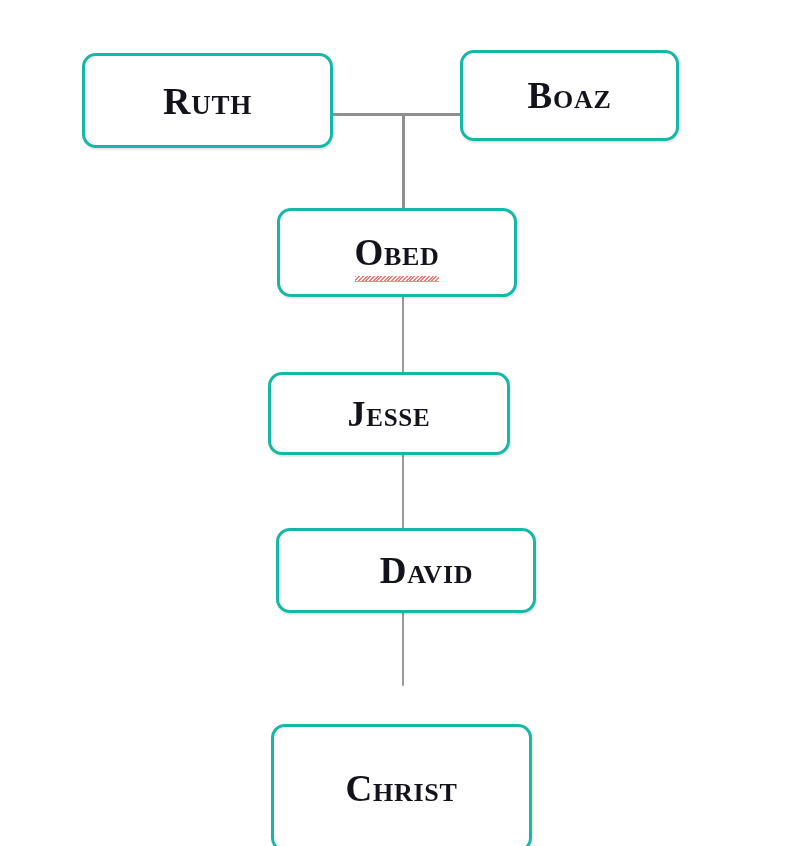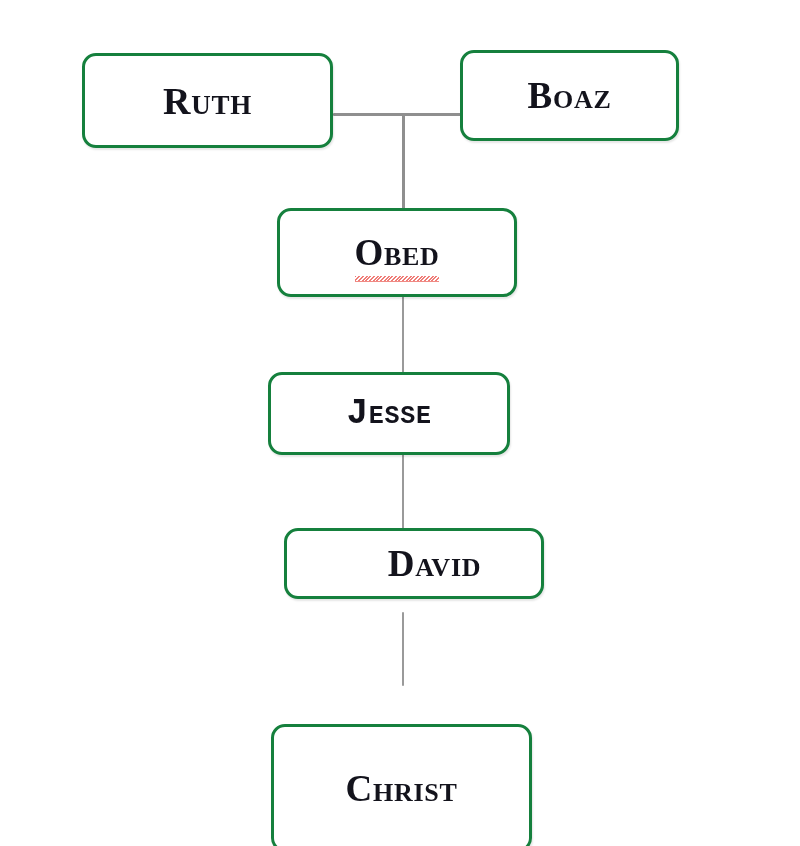--- a/index.html
+++ b/index.html
@@ -34,21 +34,21 @@
   .connector.thin {
     width: 2px;
     background: #9a9a9a;
   }
 
   
   .node {
     position: absolute;
     box-sizing: border-box;
     background: #ffffff;
-    border: 3px solid #15803d;
+    border: 3px solid #14b8a6;
     border-radius: 14px;
     display: flex;
     align-items: center;
     justify-content: center;
     box-shadow: 1px 2px 2px rgba(0,0,0,0.10);
   }
   .node .label {
     position: relative;
     display: inline-block;
     color: #13131c;
@@ -99,24 +99,24 @@
 
   <div class="node" style="left:460px; top:50px; width:219px; height:91px;">
     <span class="label" style="font-size:37px;">Boaz</span>
   </div>
 
   <div class="node" style="left:277px; top:208px; width:240px; height:89px;">
     <span class="label misspelled" style="font-size:37px;">Obed</span>
   </div>
 
   <div class="node" style="left:268px; top:372px; width:242px; height:83px;">
-    <span class="label" style="font-size:36px;font-family:Liberation Mono, monospace;">Jesse</span>
+    <span class="label" style="font-size:36px;">Jesse</span>
   </div>
 
-  <div class="node" style="left:284px; top:528px; width:260px; height:71px;padding-left:41px;">
+  <div class="node" style="left:276px; top:528px; width:260px; height:85px;padding-left:41px;">
     <span class="label" style="font-size:37px;">David</span>
   </div>
 
   <div class="node" style="left:271px; top:724px; width:261px; height:128px;justify-content:center;">
     <span class="label" style="font-size:37px;">Christ</span>
   </div>
 
 </div>
 
 </body></html>

